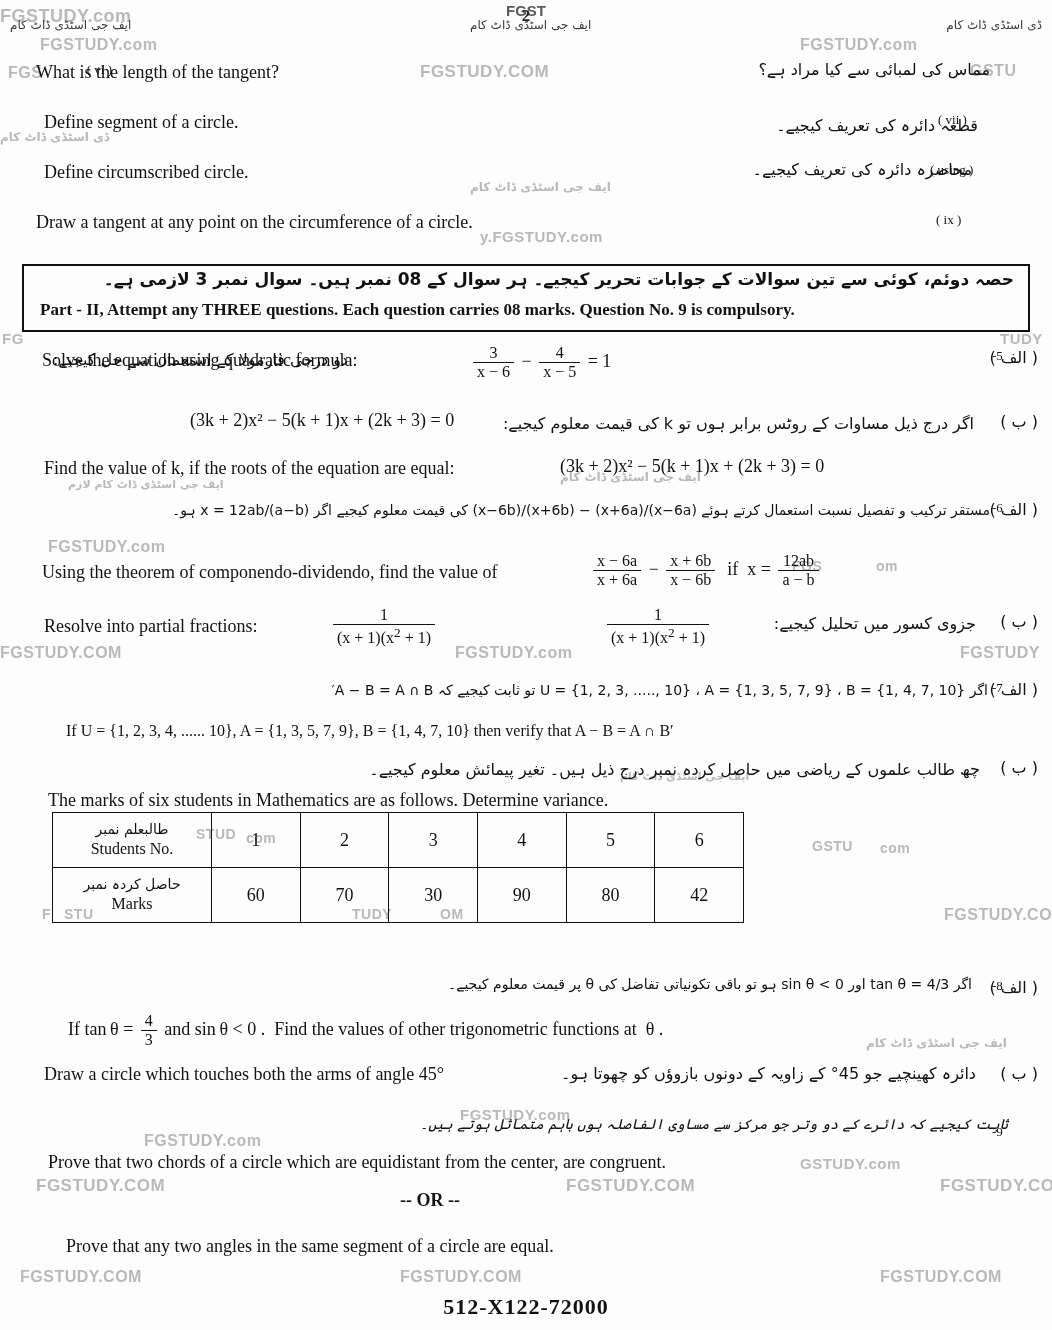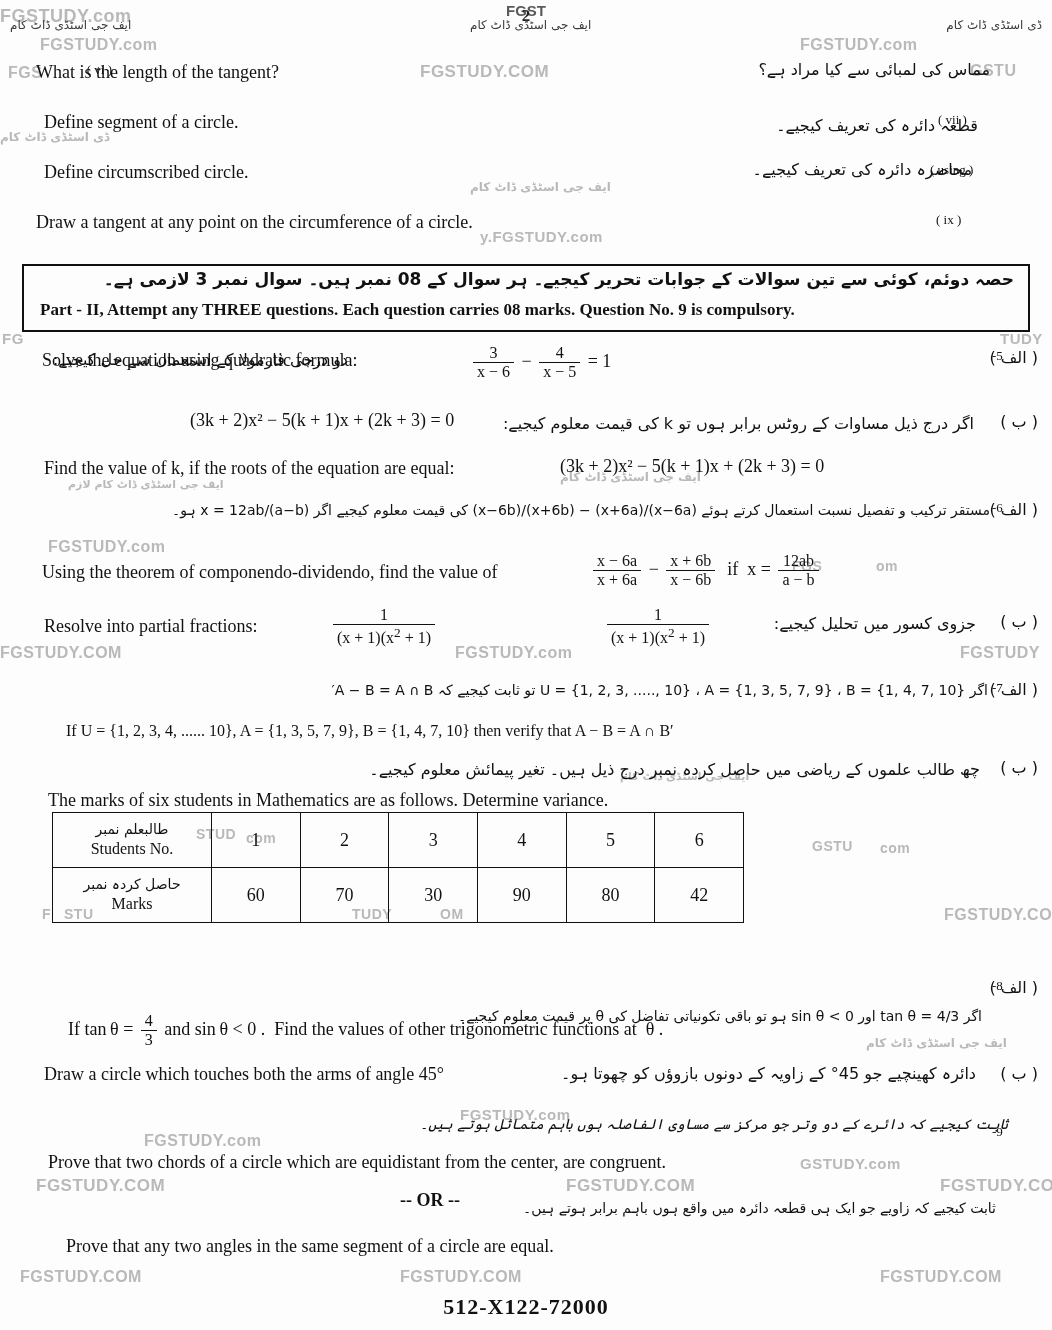--- a/index.html
+++ b/index.html
@@ -349,35 +349,34 @@
         <td>30</td>
         <td>90</td>
         <td>80</td>
         <td>42</td>
       </tr>
     </tbody>
   </table>
 
   <div class="t num" style="left:992px; top:978px;">-8</div>
   <div class="t ur" style="right:14px; top:978px;">( الف )</div>
-  <div class="t ur ur-sm" style="right:70px; top:976px;margin-top:32px;">اگر tan θ = 4/3 اور sin θ &lt; 0 ہو تو باقی تکونیاتی تفاضل کی θ پر قیمت معلوم کیجیے۔</div>
+  <div class="t ur ur-sm" style="right:80px; top:976px;">اگر tan θ = 4/3 اور sin θ &lt; 0 ہو تو باقی تکونیاتی تفاضل کی θ پر قیمت معلوم کیجیے۔</div>
   <div class="mathrow" style="left:68px; top:1012px;">
     If tan θ =
     <span class="frac"><span class="n">4</span><span class="d">3</span></span>
     and sin θ &lt; 0 .&nbsp; Find the values of other trigonometric functions at&nbsp; θ .
   </div>
 
   <div class="t ur" style="right:14px; top:1064px;">( ب )</div>
   <div class="t ur" style="right:76px; top:1064px;">دائرہ کھینچیے جو 45° کے زاویہ کے دونوں بازوؤں کو چھوتا ہو۔</div>
   <div class="t en" style="left:44px; top:1064px;">Draw a circle which touches both the arms of angle 45°</div>
 
   <div class="t num" style="left:992px; top:1124px;">-9</div>
   <div class="t ur ur-sm" style="right:44px; top:1116px;font-style:italic;">ثابت کیجیے کہ دائرے کے دو وتر جو مرکز سے مساوی الفاصلہ ہوں باہم متماثل ہوتے ہیں۔</div>
   <div class="t en" style="left:48px; top:1152px;">Prove that two chords of a circle which are equidistant from the center, are congruent.</div>
 
   <div class="or">-- OR --</div>
 
-  <div class="t ur ur-sm" style="right:56px; top:1200px;">ثابت کیجیے کہ زاویے جو ایک ہی قطعہ دائرہ میں واقع ہوں باہم برابر ہوتے ہیں۔</div>
   <div class="t en" style="left:66px; top:1236px;">Prove that any two angles in the same segment of a circle are equal.</div>
 
   <div class="footer">512-X122-72000</div>
 
 </div>
 
 </body></html>

